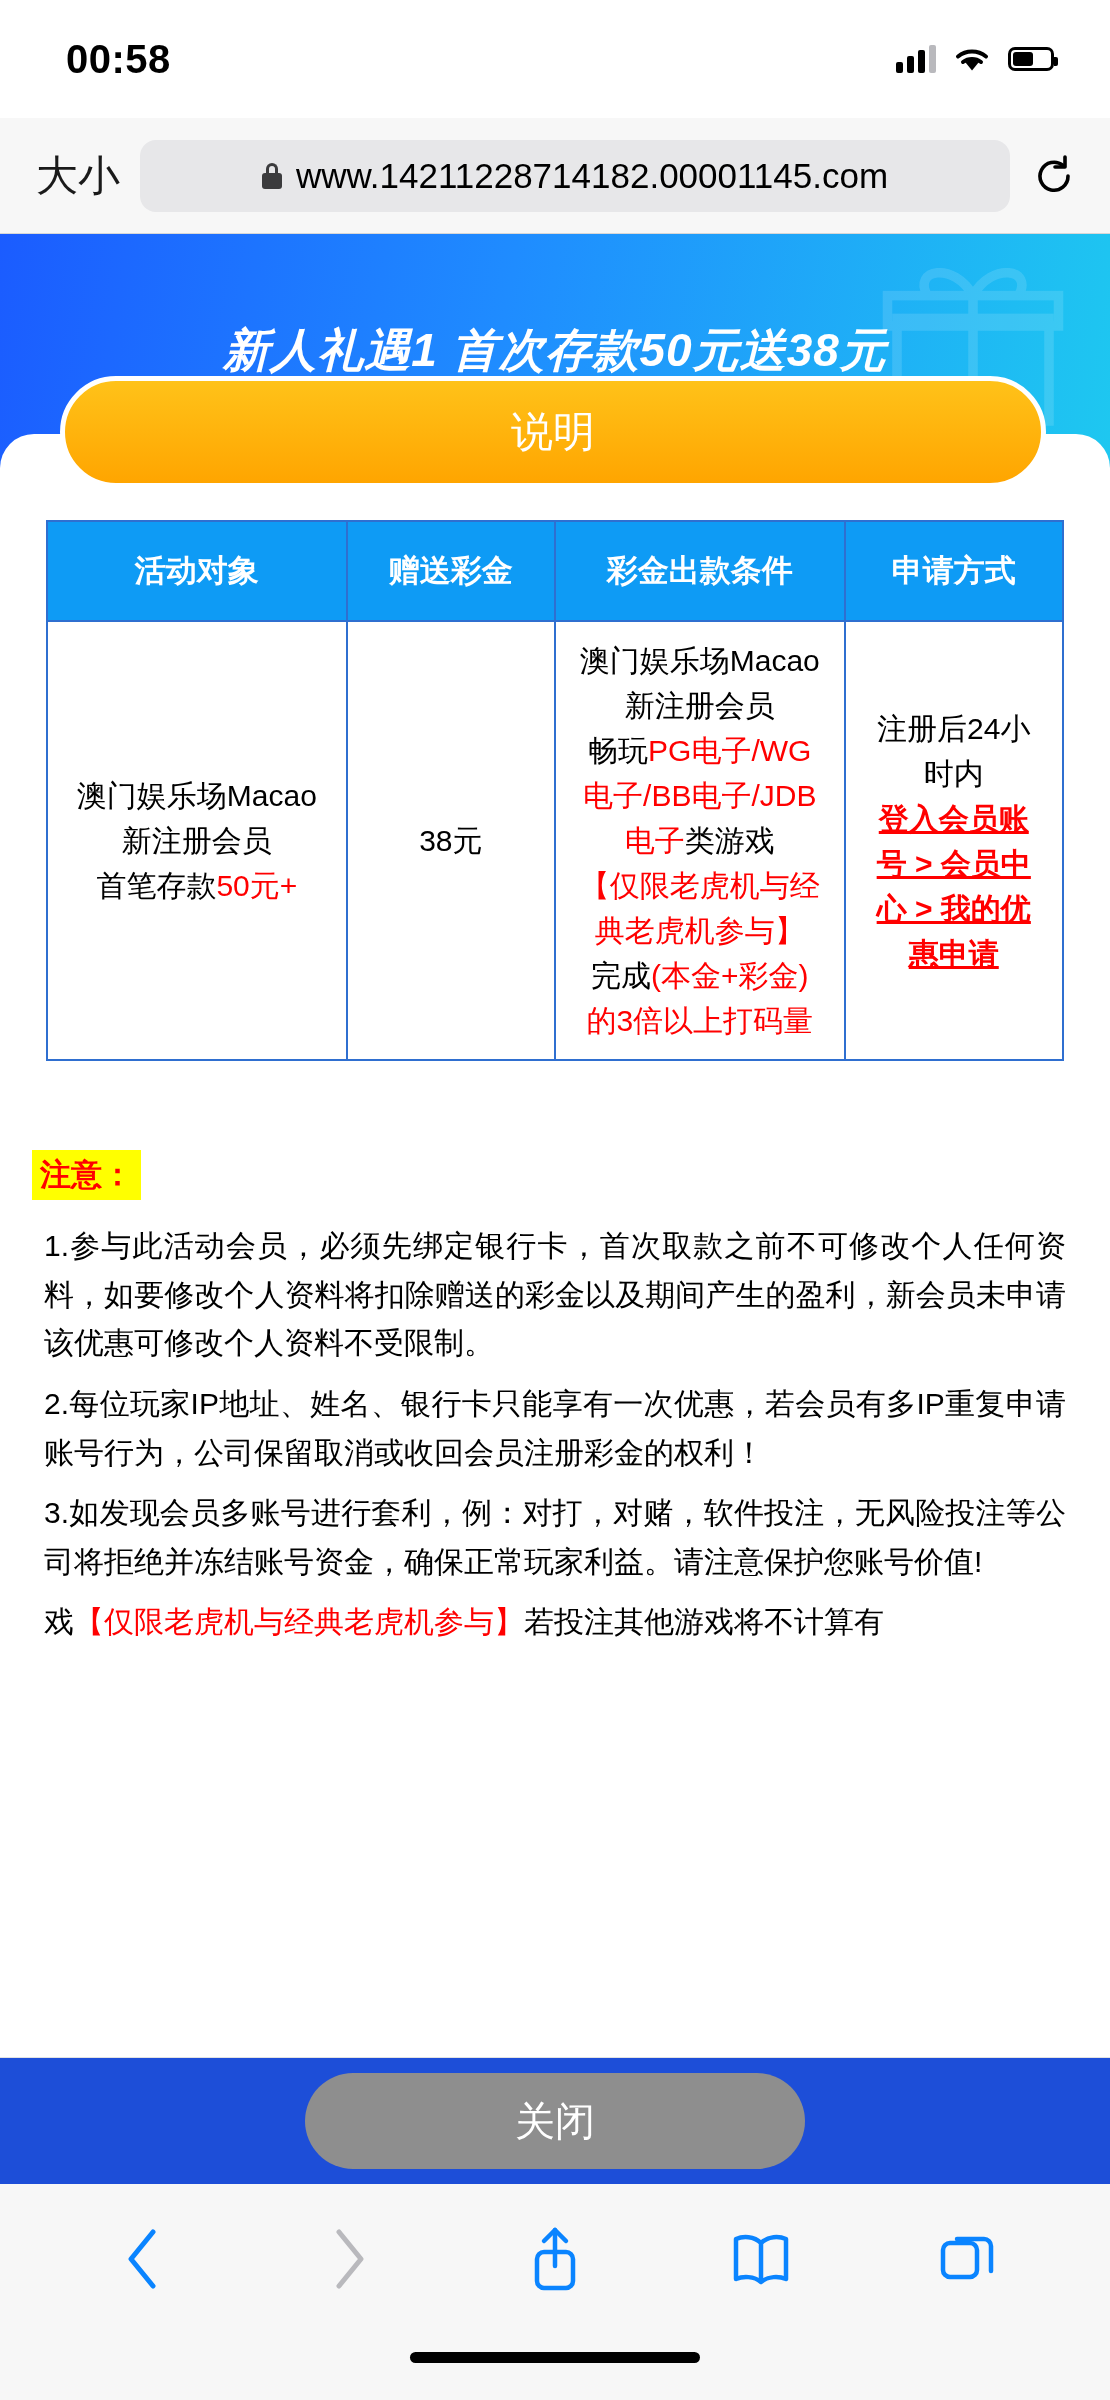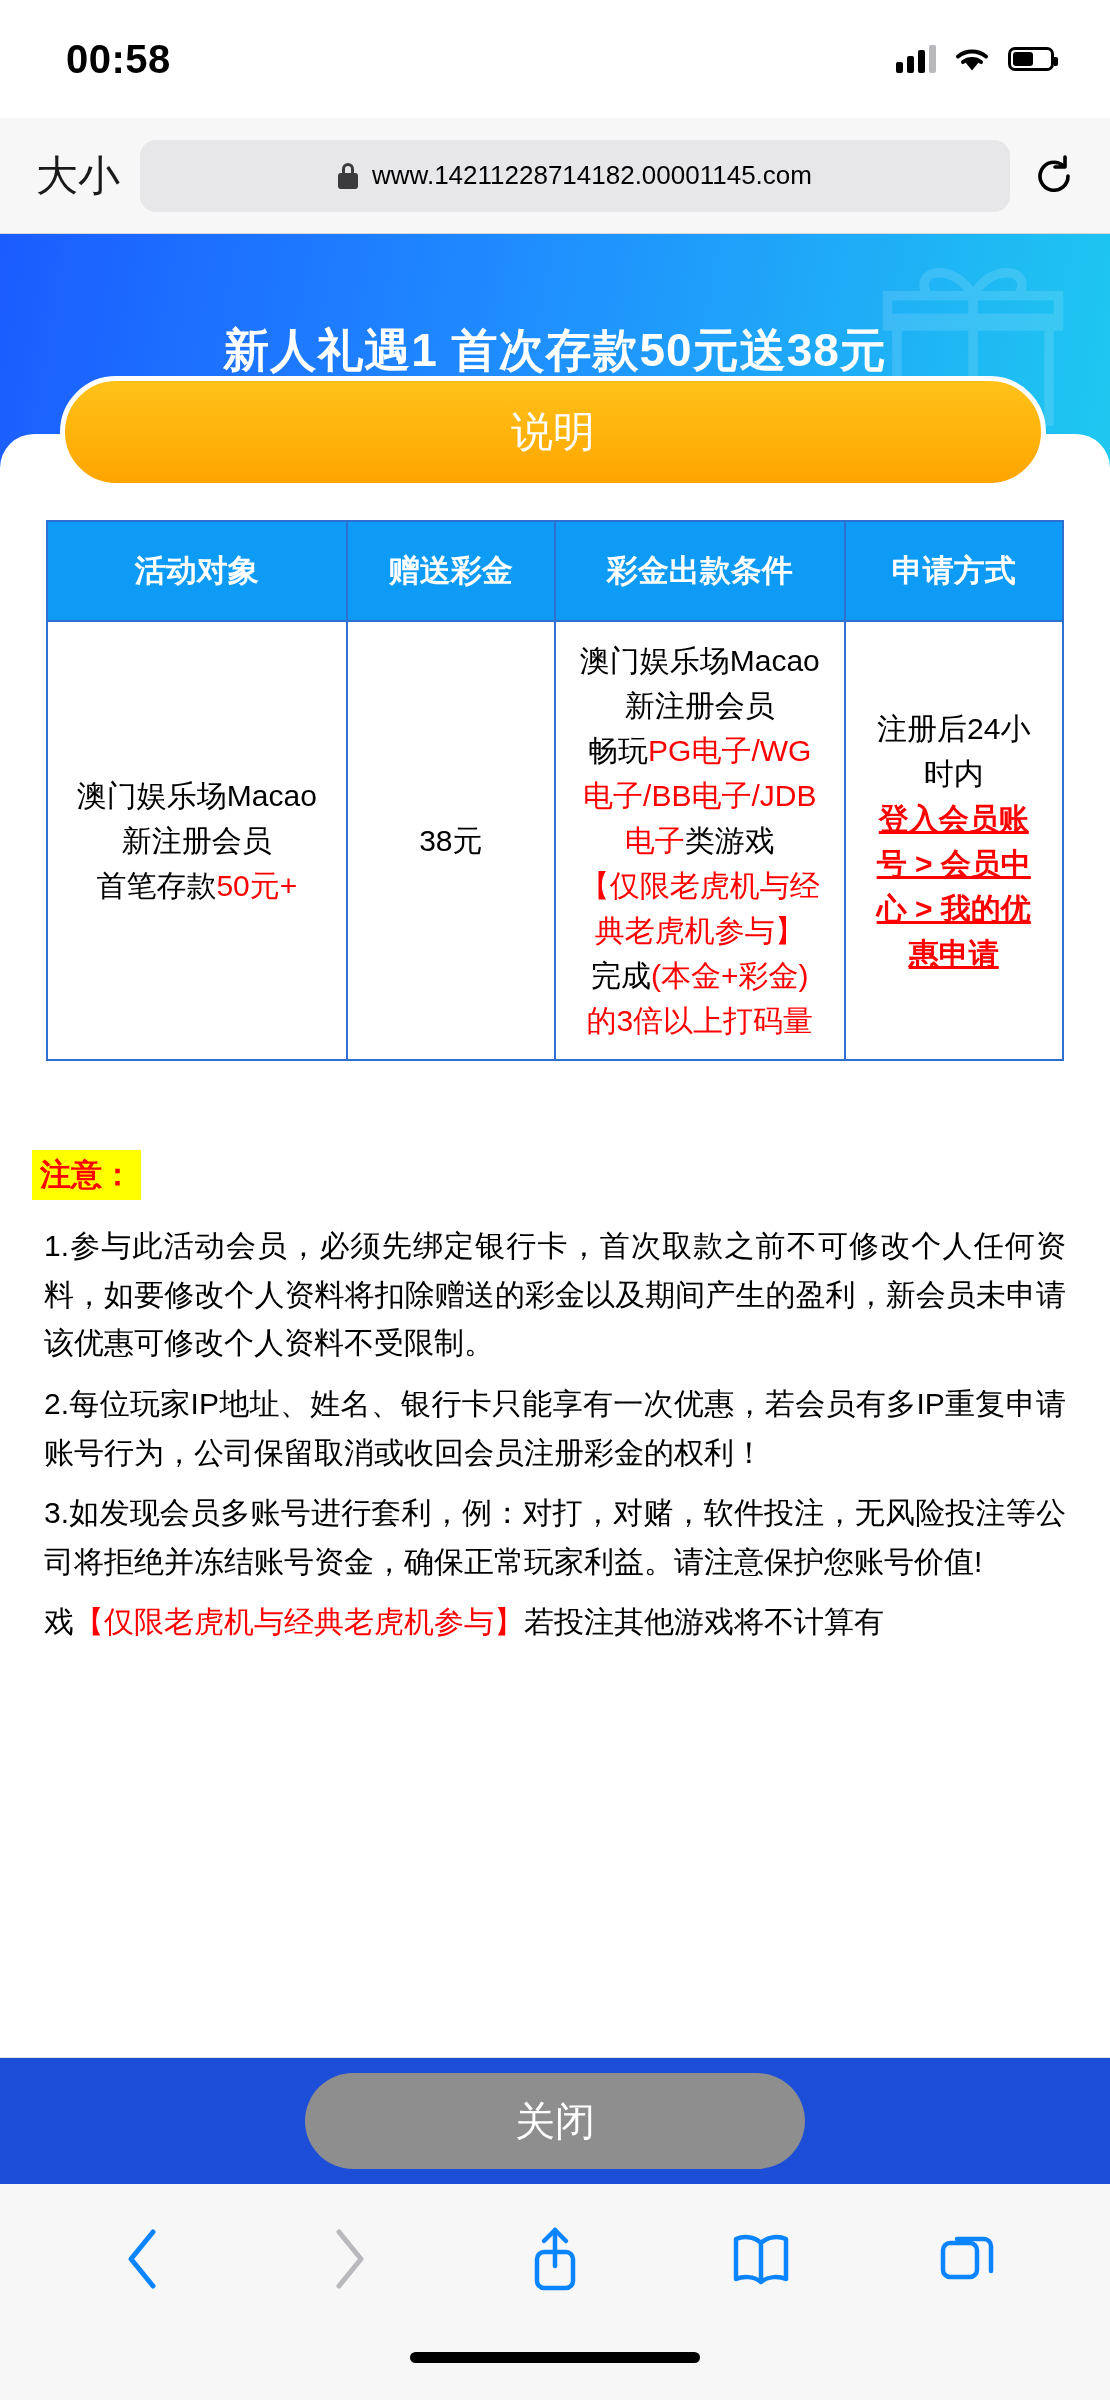--- a/index.html
+++ b/index.html
@@ -137,21 +137,21 @@
   .lock-icon .body {
     position: absolute;
     bottom: 0;
     left: 0;
     width: 20px;
     height: 16px;
     background: #3b3b3d;
     border-radius: 3px;
   }
   .url-text {
-    font-size: 26px;
+    font-size: 35px;
     color: #000;
     white-space: nowrap;
   }
   .reload-icon {
     width: 44px;
     height: 44px;
     margin-left: 22px;
     flex: 0 0 auto;
   }
 
@@ -179,20 +179,21 @@
   .promo-title {
     position: absolute;
     left: 0;
     right: 0;
     top: 86px;
     text-align: center;
     color: #ffffff;
     font-size: 46px;
     font-weight: 700;
     letter-spacing: 1px;
+    font-style: italic;
   }
   .promo-body {
     position: absolute;
     top: 200px;
     left: 0;
     right: 0;
     bottom: 0;
     background: #ffffff;
     border-radius: 34px 34px 0 0;
   }

